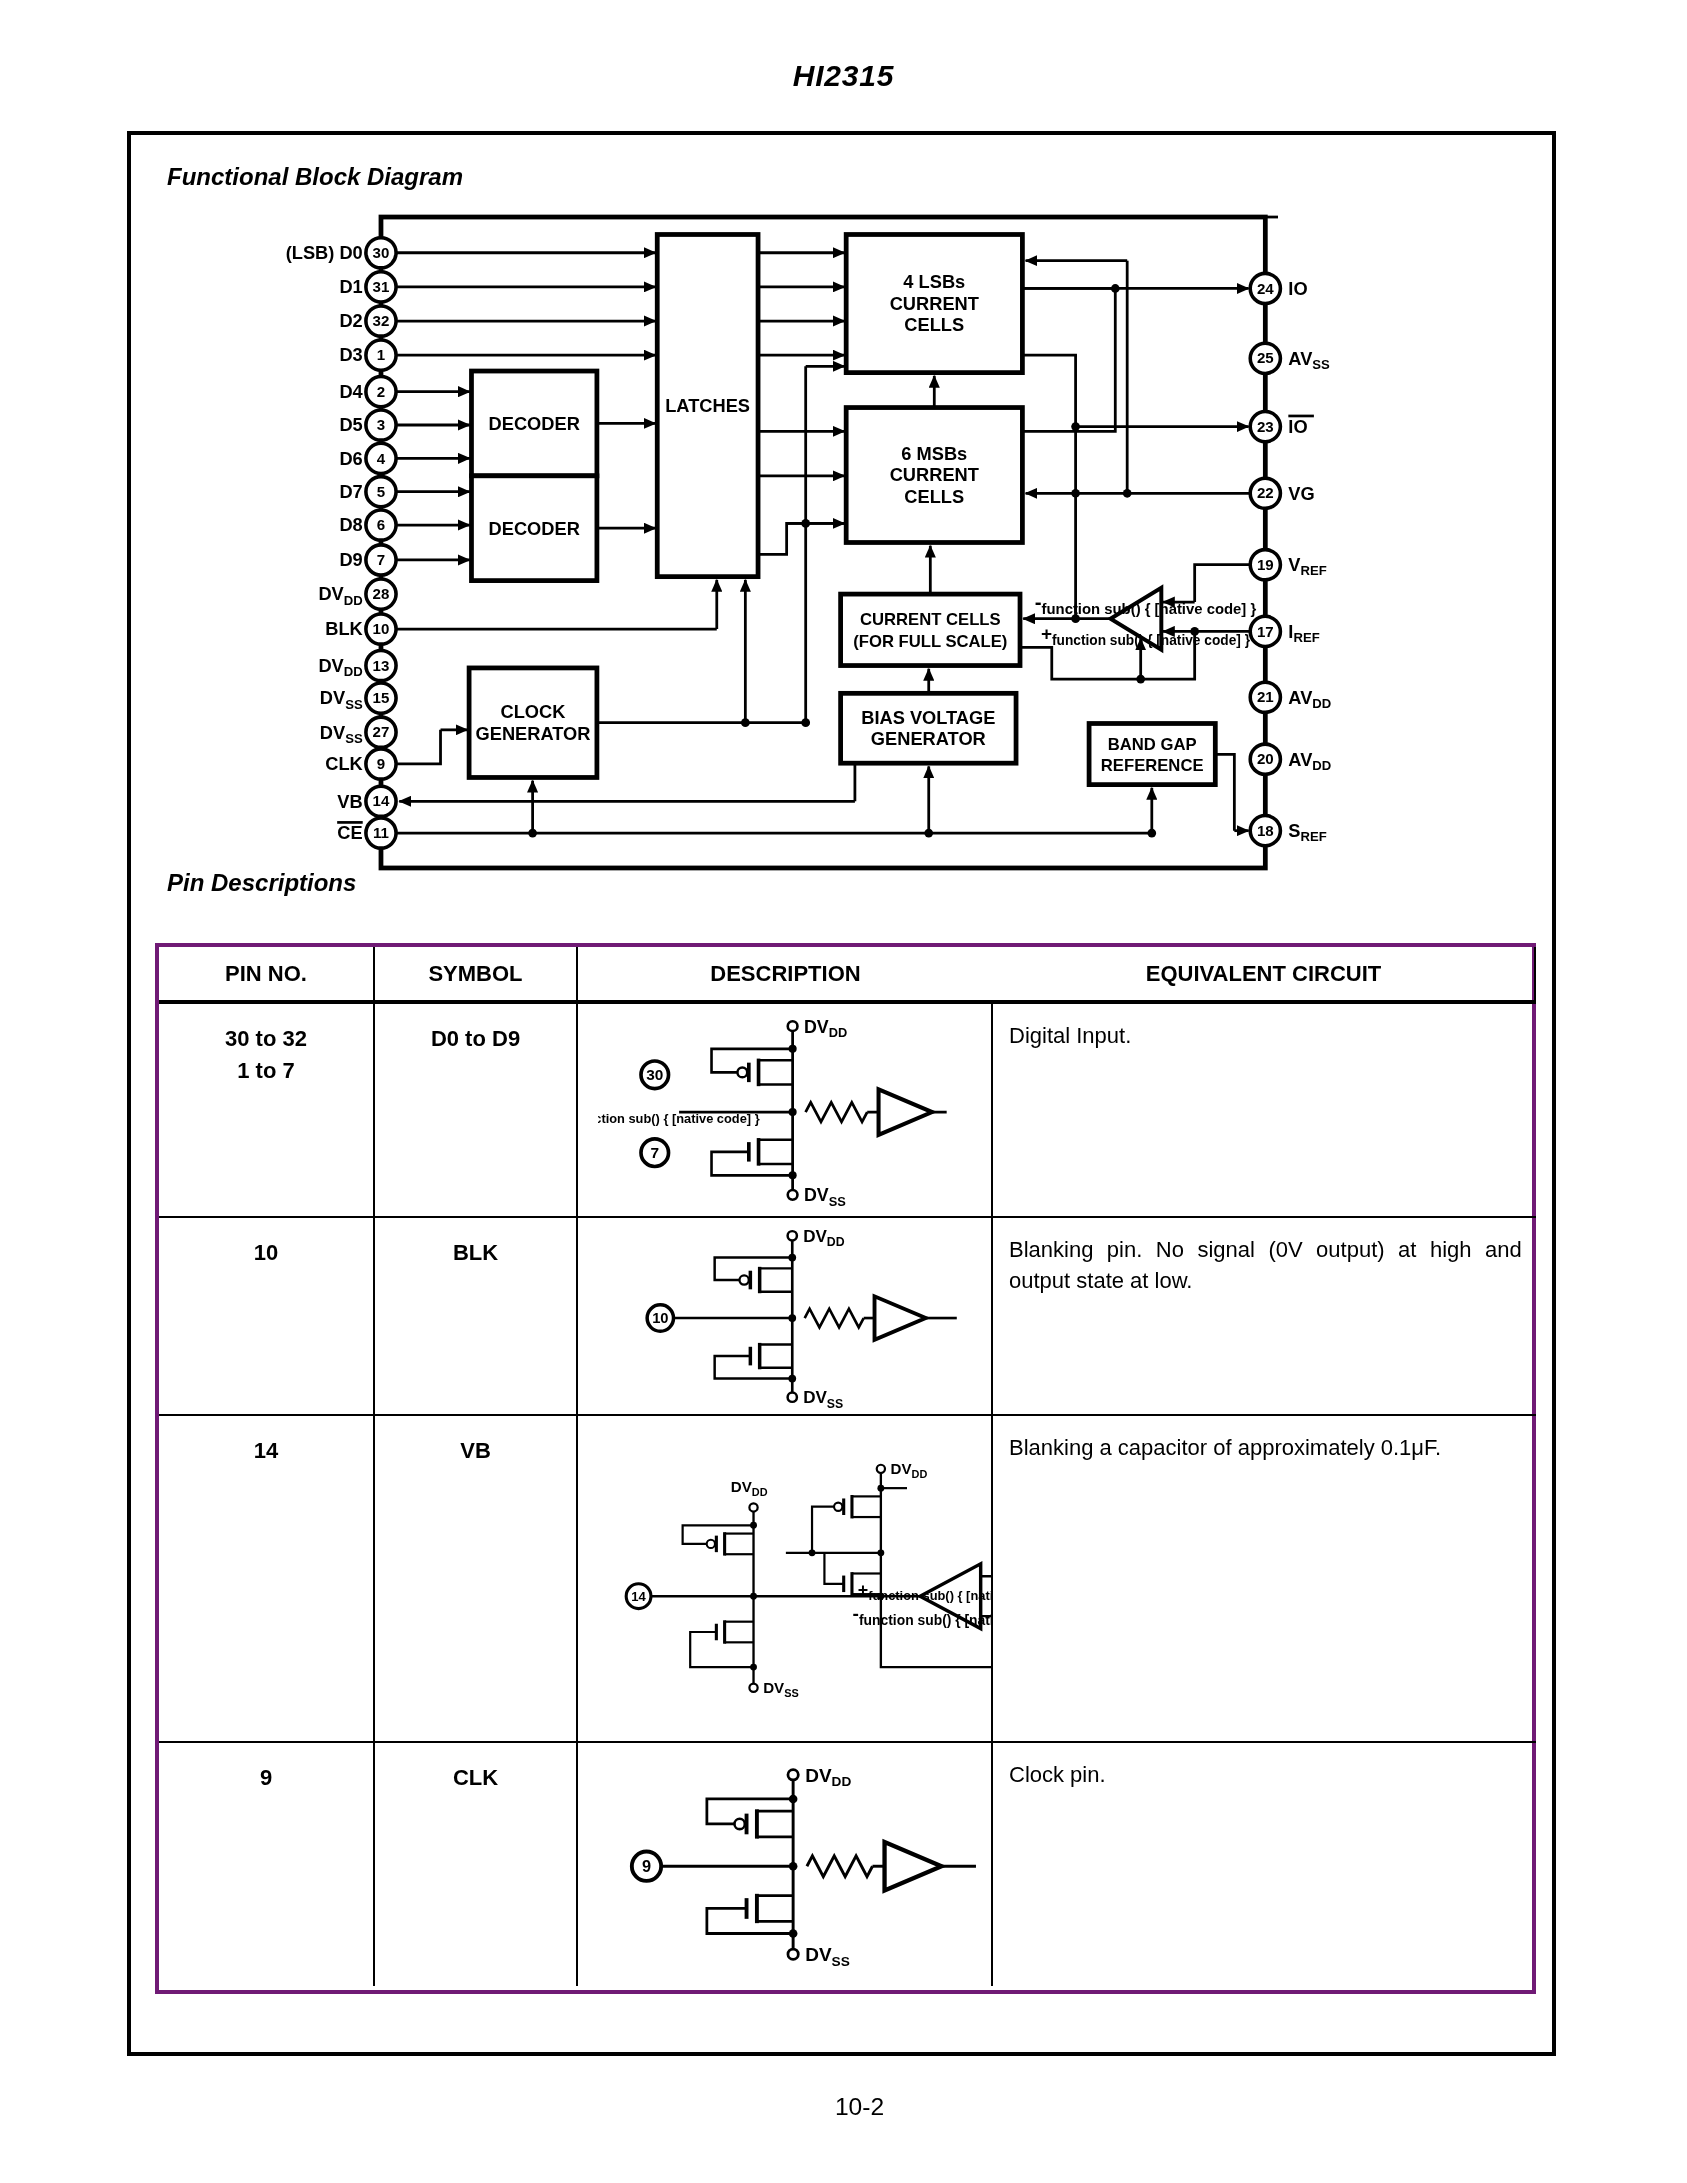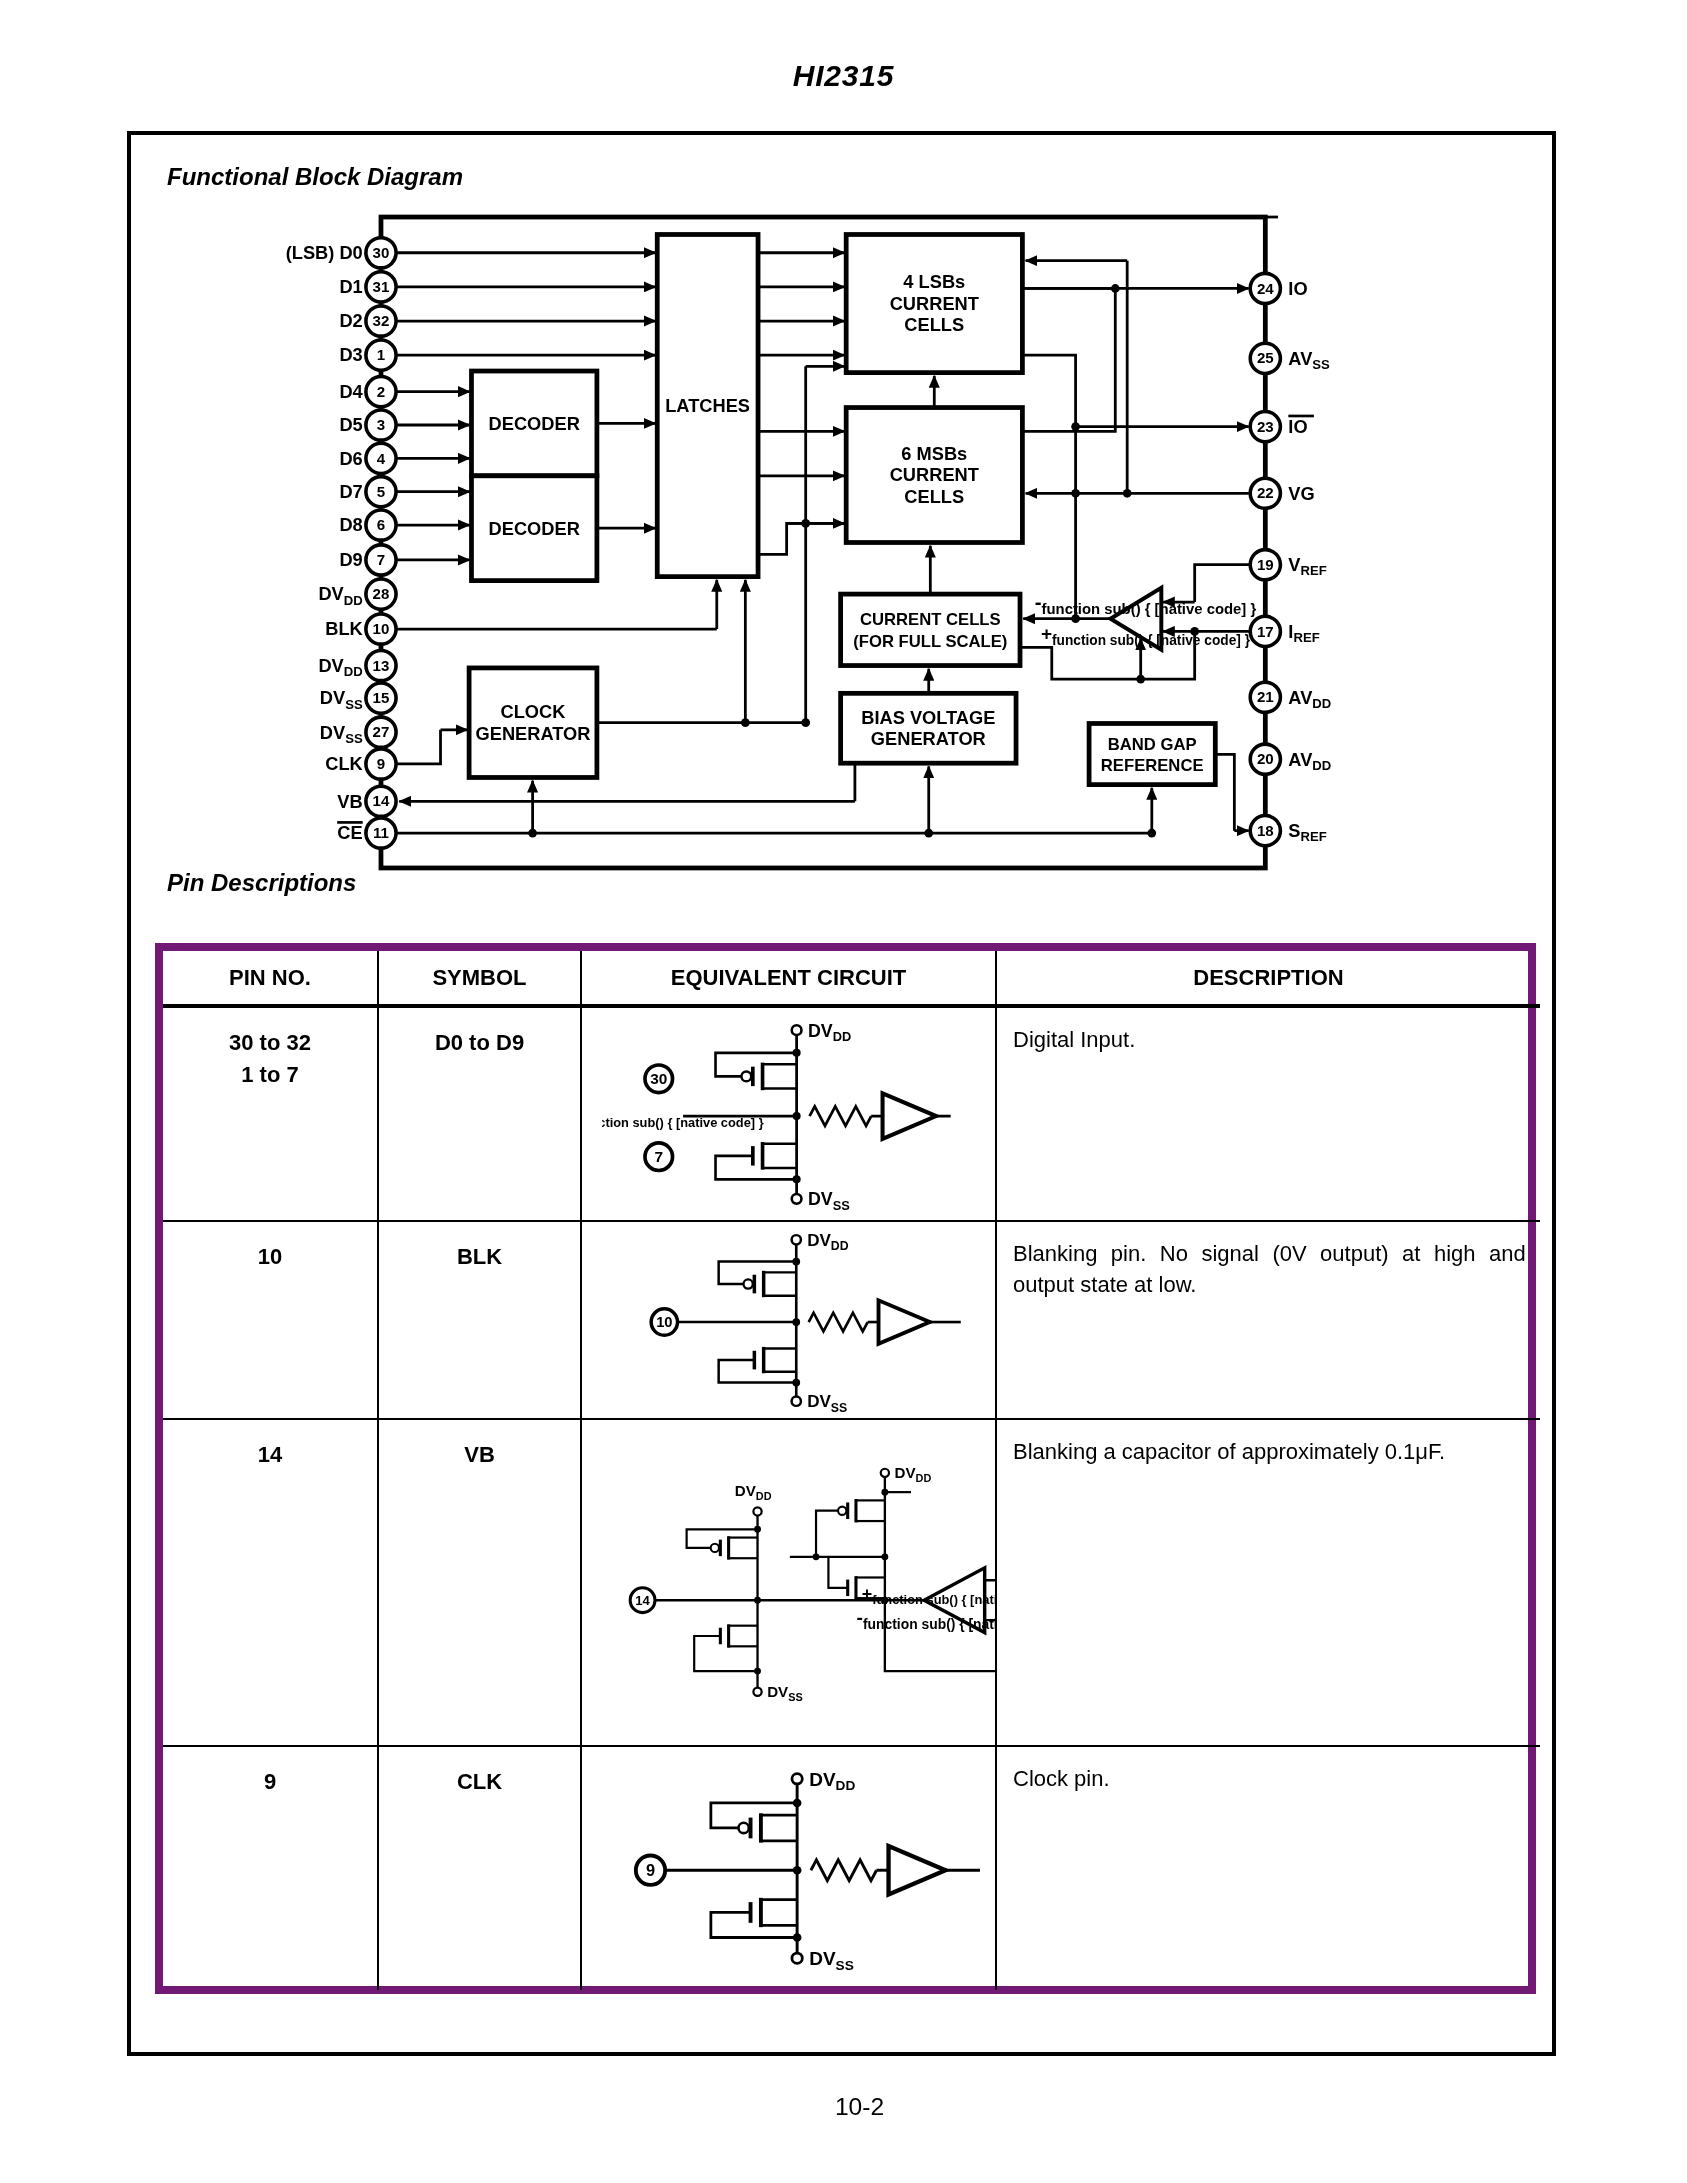--- a/index.html
+++ b/index.html
@@ -16,21 +16,21 @@
     border:4px solid #000;box-sizing:border-box;
   }
   .sec-title{
     position:absolute;font-size:24px;font-weight:bold;font-style:italic;
   }
   #fbd-title{left:36px;top:28px;}
   #pin-title{left:36px;top:734px;}
   #diagram{position:absolute;left:119px;top:58px;}
   .pin-table{
     position:absolute;left:24px;top:808px;width:1381px;height:1051px;
-    border:8px solid #701a75;box-sizing:border-box;display:grid;
+    border:4px solid #701a75;box-sizing:border-box;display:grid;
     grid-template-columns:216px 203px 415px 543px;
     grid-template-rows:57px 214px 198px 327px 243px;
   }
   .cell{
     border-right:2.4px solid #000;border-bottom:2.4px solid #000;
     box-sizing:border-box;position:relative;
   }
   .cell.last-col{border-right:none;}
   .cell.last-row{border-bottom:none;}
   .cell.hdr{
@@ -327,22 +327,22 @@
           </g>
           <text x="1308" y="811" font-size="23" font-weight="bold" text-anchor="start" font-family="&quot;Liberation Sans&quot;, sans-serif"><tspan>S</tspan><tspan font-size="16.56" dy="5.52">REF</tspan></text>
         </g>
       </svg>
 
     <div class="sec-title" id="pin-title">Pin Descriptions</div>
 
     <div class="pin-table">
       <div class="cell hdr">PIN NO.</div>
       <div class="cell hdr">SYMBOL</div>
+      <div class="cell hdr last-col">DESCRIPTION</div>
       <div class="cell hdr">EQUIVALENT CIRCUIT</div>
-      <div class="cell hdr last-col">DESCRIPTION</div>
 
       <div class="cell pinno">
         <div>30 to 32</div>
         <div>1 to 7</div>
       </div>
       <div class="cell sym">D0 to D9</div>
       <div class="cell circ">
         <svg id="c0" width="373" height="195" viewBox="0 0 460 240">
             <g>
               <circle cx="240" cy="16" r="6" fill="#fff" stroke="#000" stroke-width="3.2"></circle>

